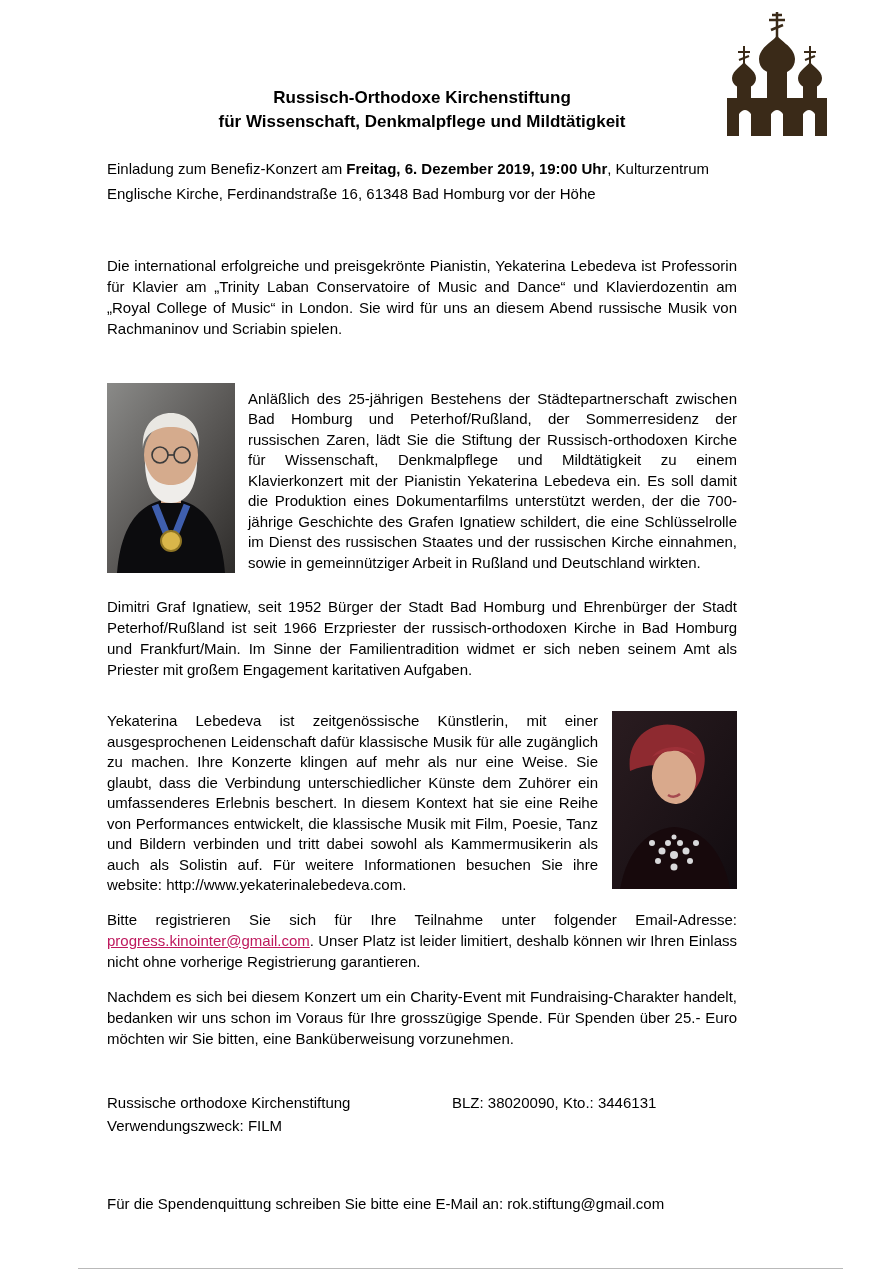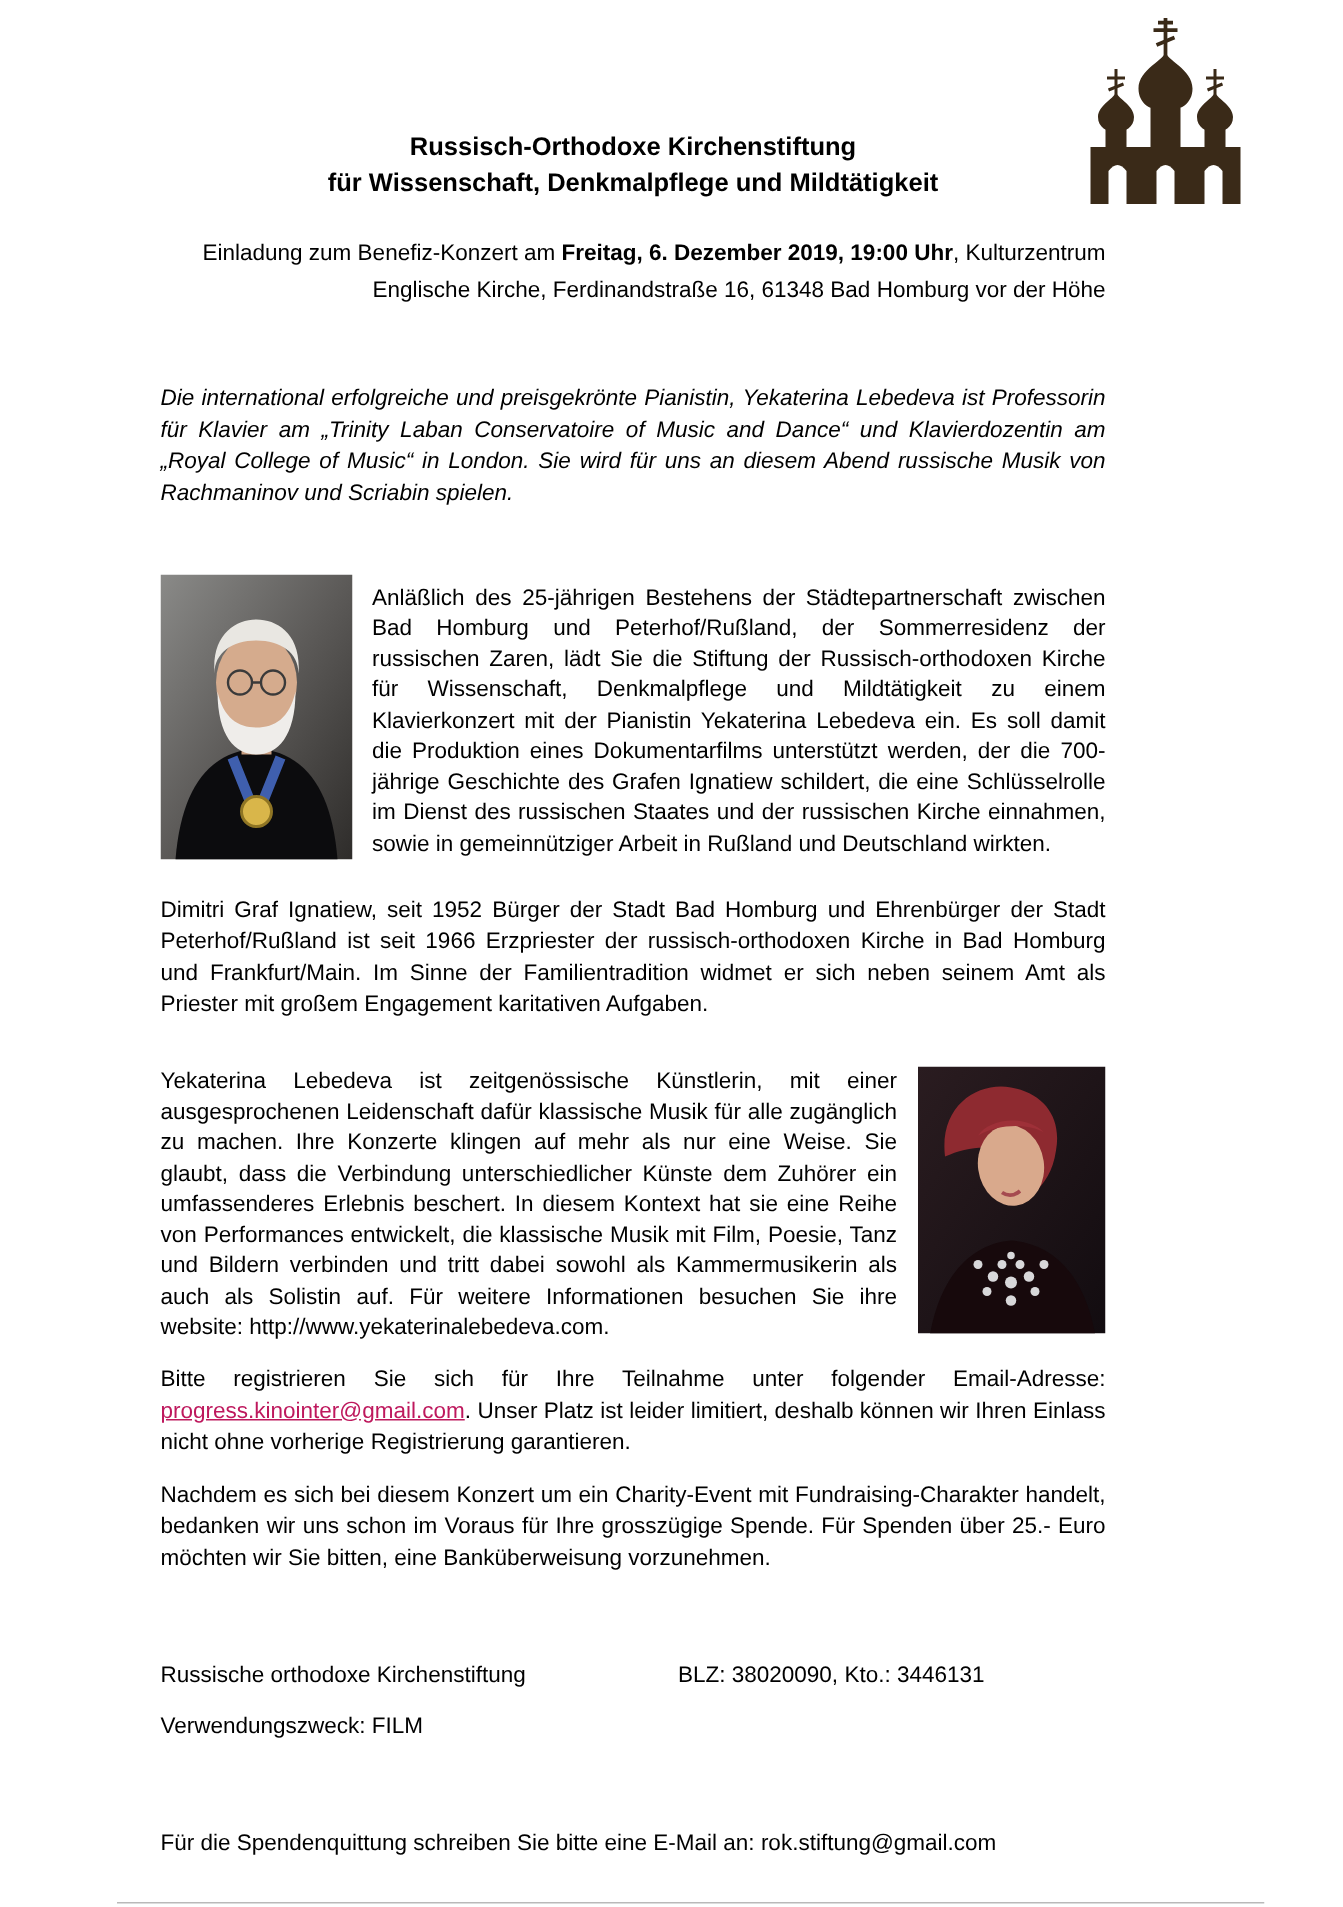--- a/index.html
+++ b/index.html
@@ -27,32 +27,32 @@
     height: 132px;
   }
   .title {
     text-align: center;
     font-size: 17px;
     font-weight: bold;
     line-height: 24px;
   }
   .invitation {
     margin: 22px 0 0 0;
-    text-align: right;
+    text-align: left;
     font-size: 15px;
     line-height: 25px;
   }
   .bold { font-weight: bold; }
   .para {
     margin: 0;
     font-size: 15px;
     line-height: 21px;
     text-align: justify;
   }
-  .p-intro    { margin-top: 49px; font-style: italic; }
+  .p-intro    { margin-top: 49px; }
   .p-ignatiew { margin-top: 23px; }
   .p-register { margin-top: 13px; }
   .p-charity  { margin-top: 14px; }
   .media-row {
     display: flex;
     align-items: flex-start;
   }
   .media-row .para {
     line-height: 20.5px;
     flex: 1 1 auto;
@@ -62,24 +62,24 @@
   .photo { flex: none; display: block; }
   .photo-priest  { width: 128px; height: 190px; }
   .photo-pianist { width: 125px; height: 178px; }
   .photo svg { display: block; }
   .email-link {
     color: #be185d;
     text-decoration: underline;
     cursor: pointer;
   }
   .bank {
-    margin-top: 57px;
+    margin-top: 43px;
     display: flex;
     flex-direction: column;
-    gap: 13px;
+    gap: 2px;
     font-size: 15px;
     line-height: 21px;
   }
   .bank-row {
     display: grid;
     grid-template-columns: 345px 1fr;
   }
   .footer-note {
     margin: 57px 0 0 0;
     font-size: 15px;

